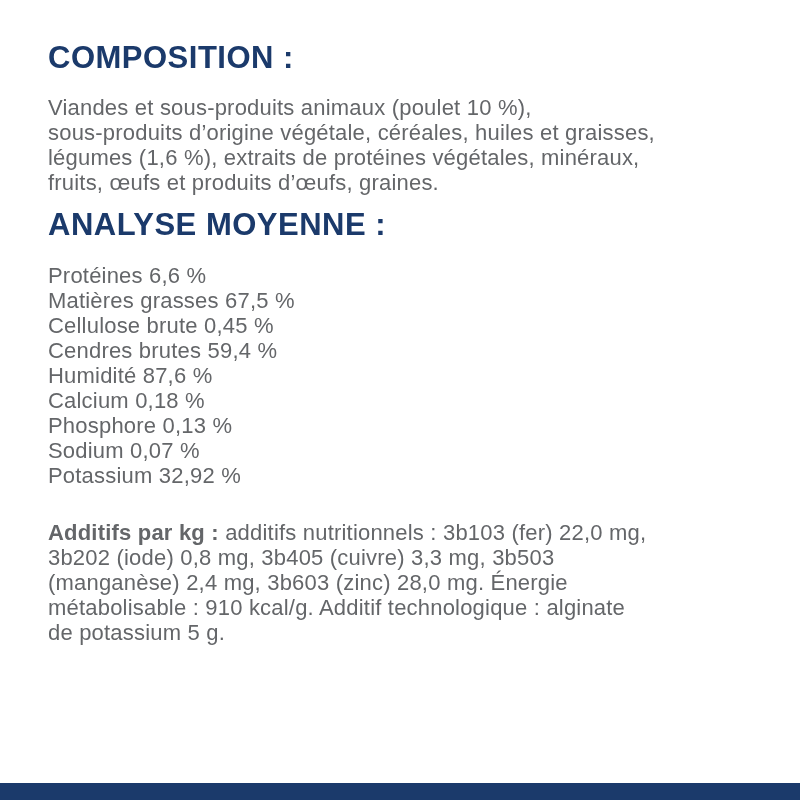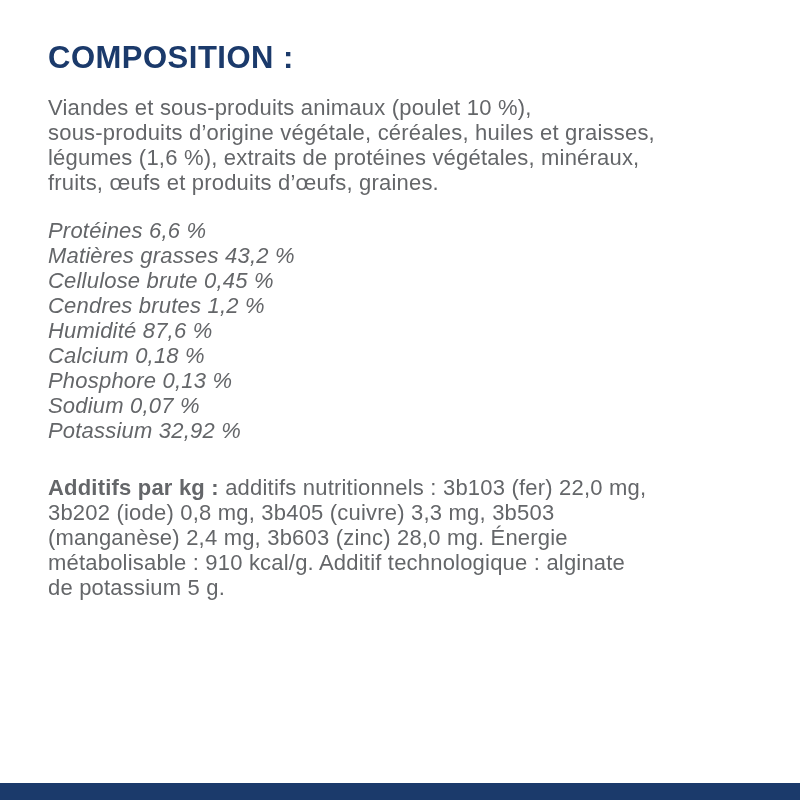--- a/index.html
+++ b/index.html
@@ -32,21 +32,20 @@
     font-size:22px;
     line-height:25px;
     letter-spacing:0.2px;
     margin:0;
   }
   .prewrap{white-space:pre-line;}
   .bold{font-weight:700;}
   .analysis-columns{
     display:flex;
     margin-top:23px;
-    font-style:italic;
   }
   .col-left{width:430px;flex:0 0 430px;}
   .col-right{flex:1;}
   ul.plain{list-style:none;margin:0;padding:0;}
   ul.plain li{line-height:25px;}
   .additives{margin-top:32px;}
   .bottom-bar{
     position:absolute;
     left:0;bottom:0;
     width:800px;height:17px;
@@ -59,29 +58,30 @@
 <div class="page">
 
   <h1 class="heading" id="composition-heading">COMPOSITION :</h1>
 
   <p class="body"><span class="prewrap">Viandes et sous-produits animaux (poulet 10 %),
 sous-produits d’origine végétale, céréales, huiles et graisses,
 légumes (1,6 %), extraits de protéines végétales, minéraux,
 fruits, œufs et produits d’œufs, graines.</span></p>
 
 
+  <h1 class="heading" id="analysis-heading">ANALYSE MOYENNE :</h1>
 
   <div class="analysis-columns">
     <div class="col-left">
       <ul class="plain body">
 
       <li>Protéines 6,6 %</li>
-          <li>Matières grasses 43,2 %</li>
+          <li>Matières grasses 67,5 %</li>
           <li>Cellulose brute 0,45 %</li>
-          <li>Cendres brutes 1,2 %</li>
+          <li>Cendres brutes 59,4 %</li>
           <li>Humidité 87,6 %</li>
           <li>Calcium 0,18 %</li>
           <li>Phosphore 0,13 %</li>
           <li>Sodium 0,07 %</li>
           <li>Potassium 32,92 %</li>
         </ul>
     </div>
   </div>
 
   <p class="body additives"><span class="bold">Additifs par kg :</span> <span class="prewrap">additifs nutritionnels : 3b103 (fer) 22,0 mg,

